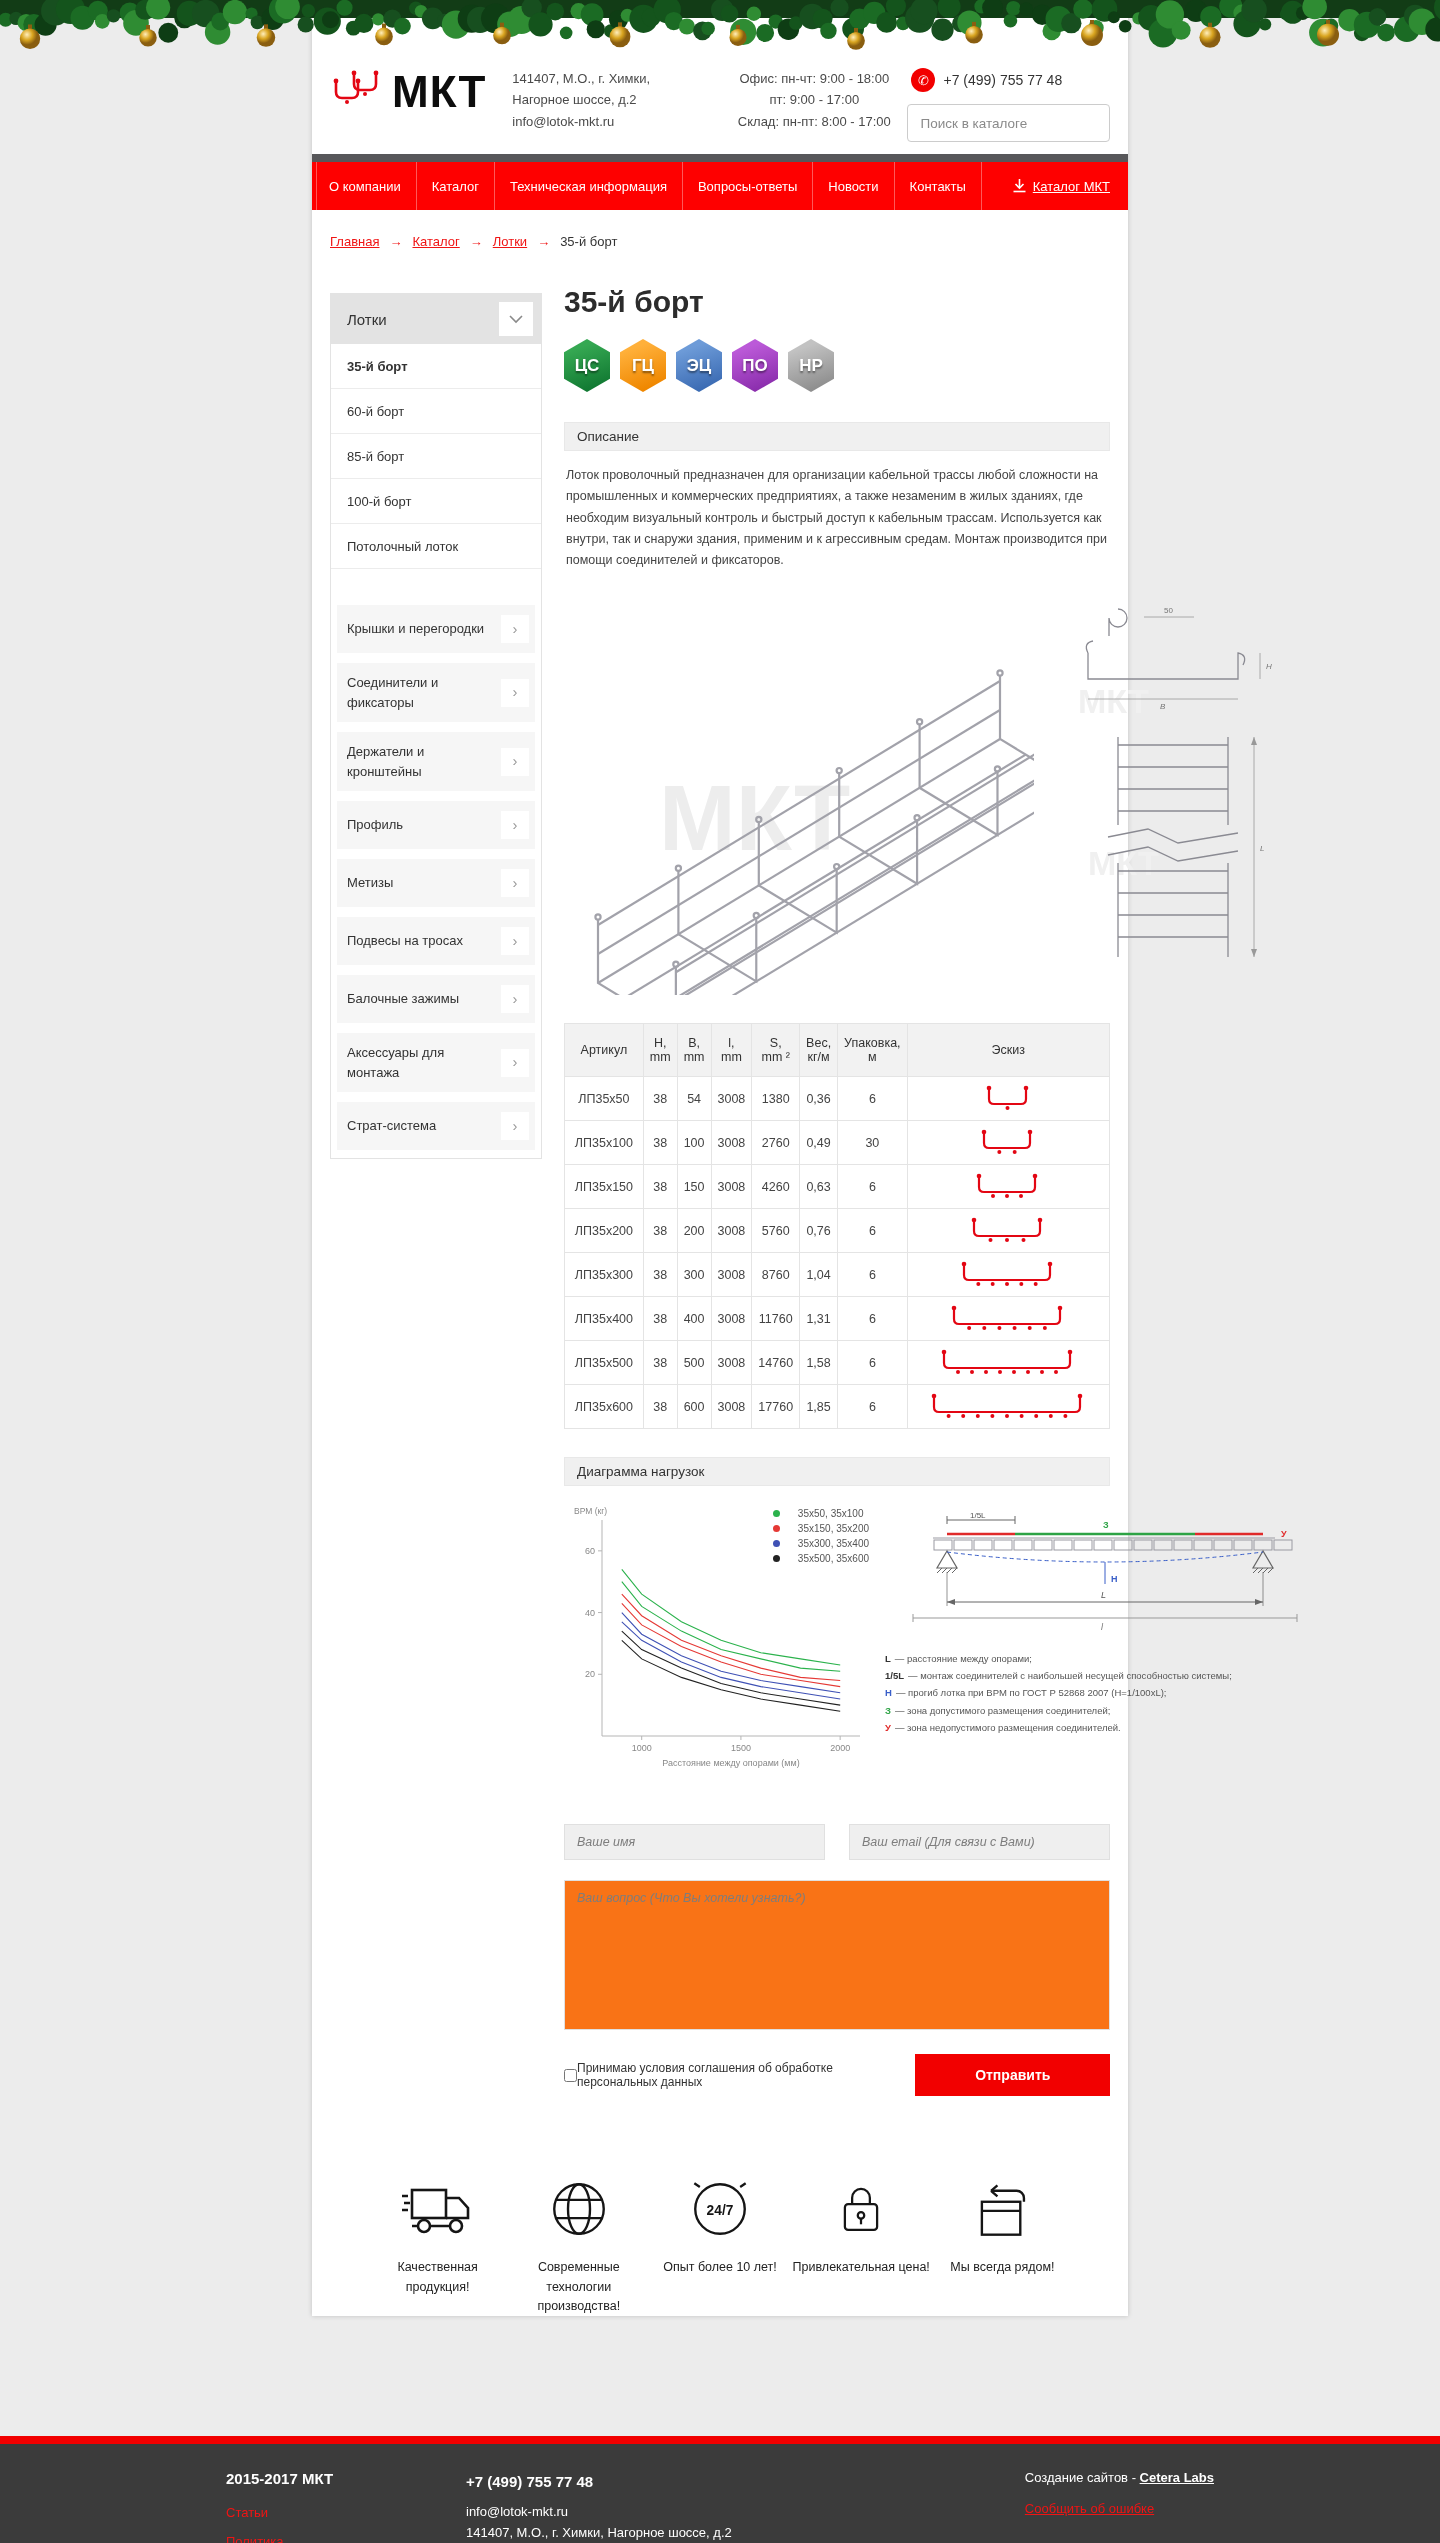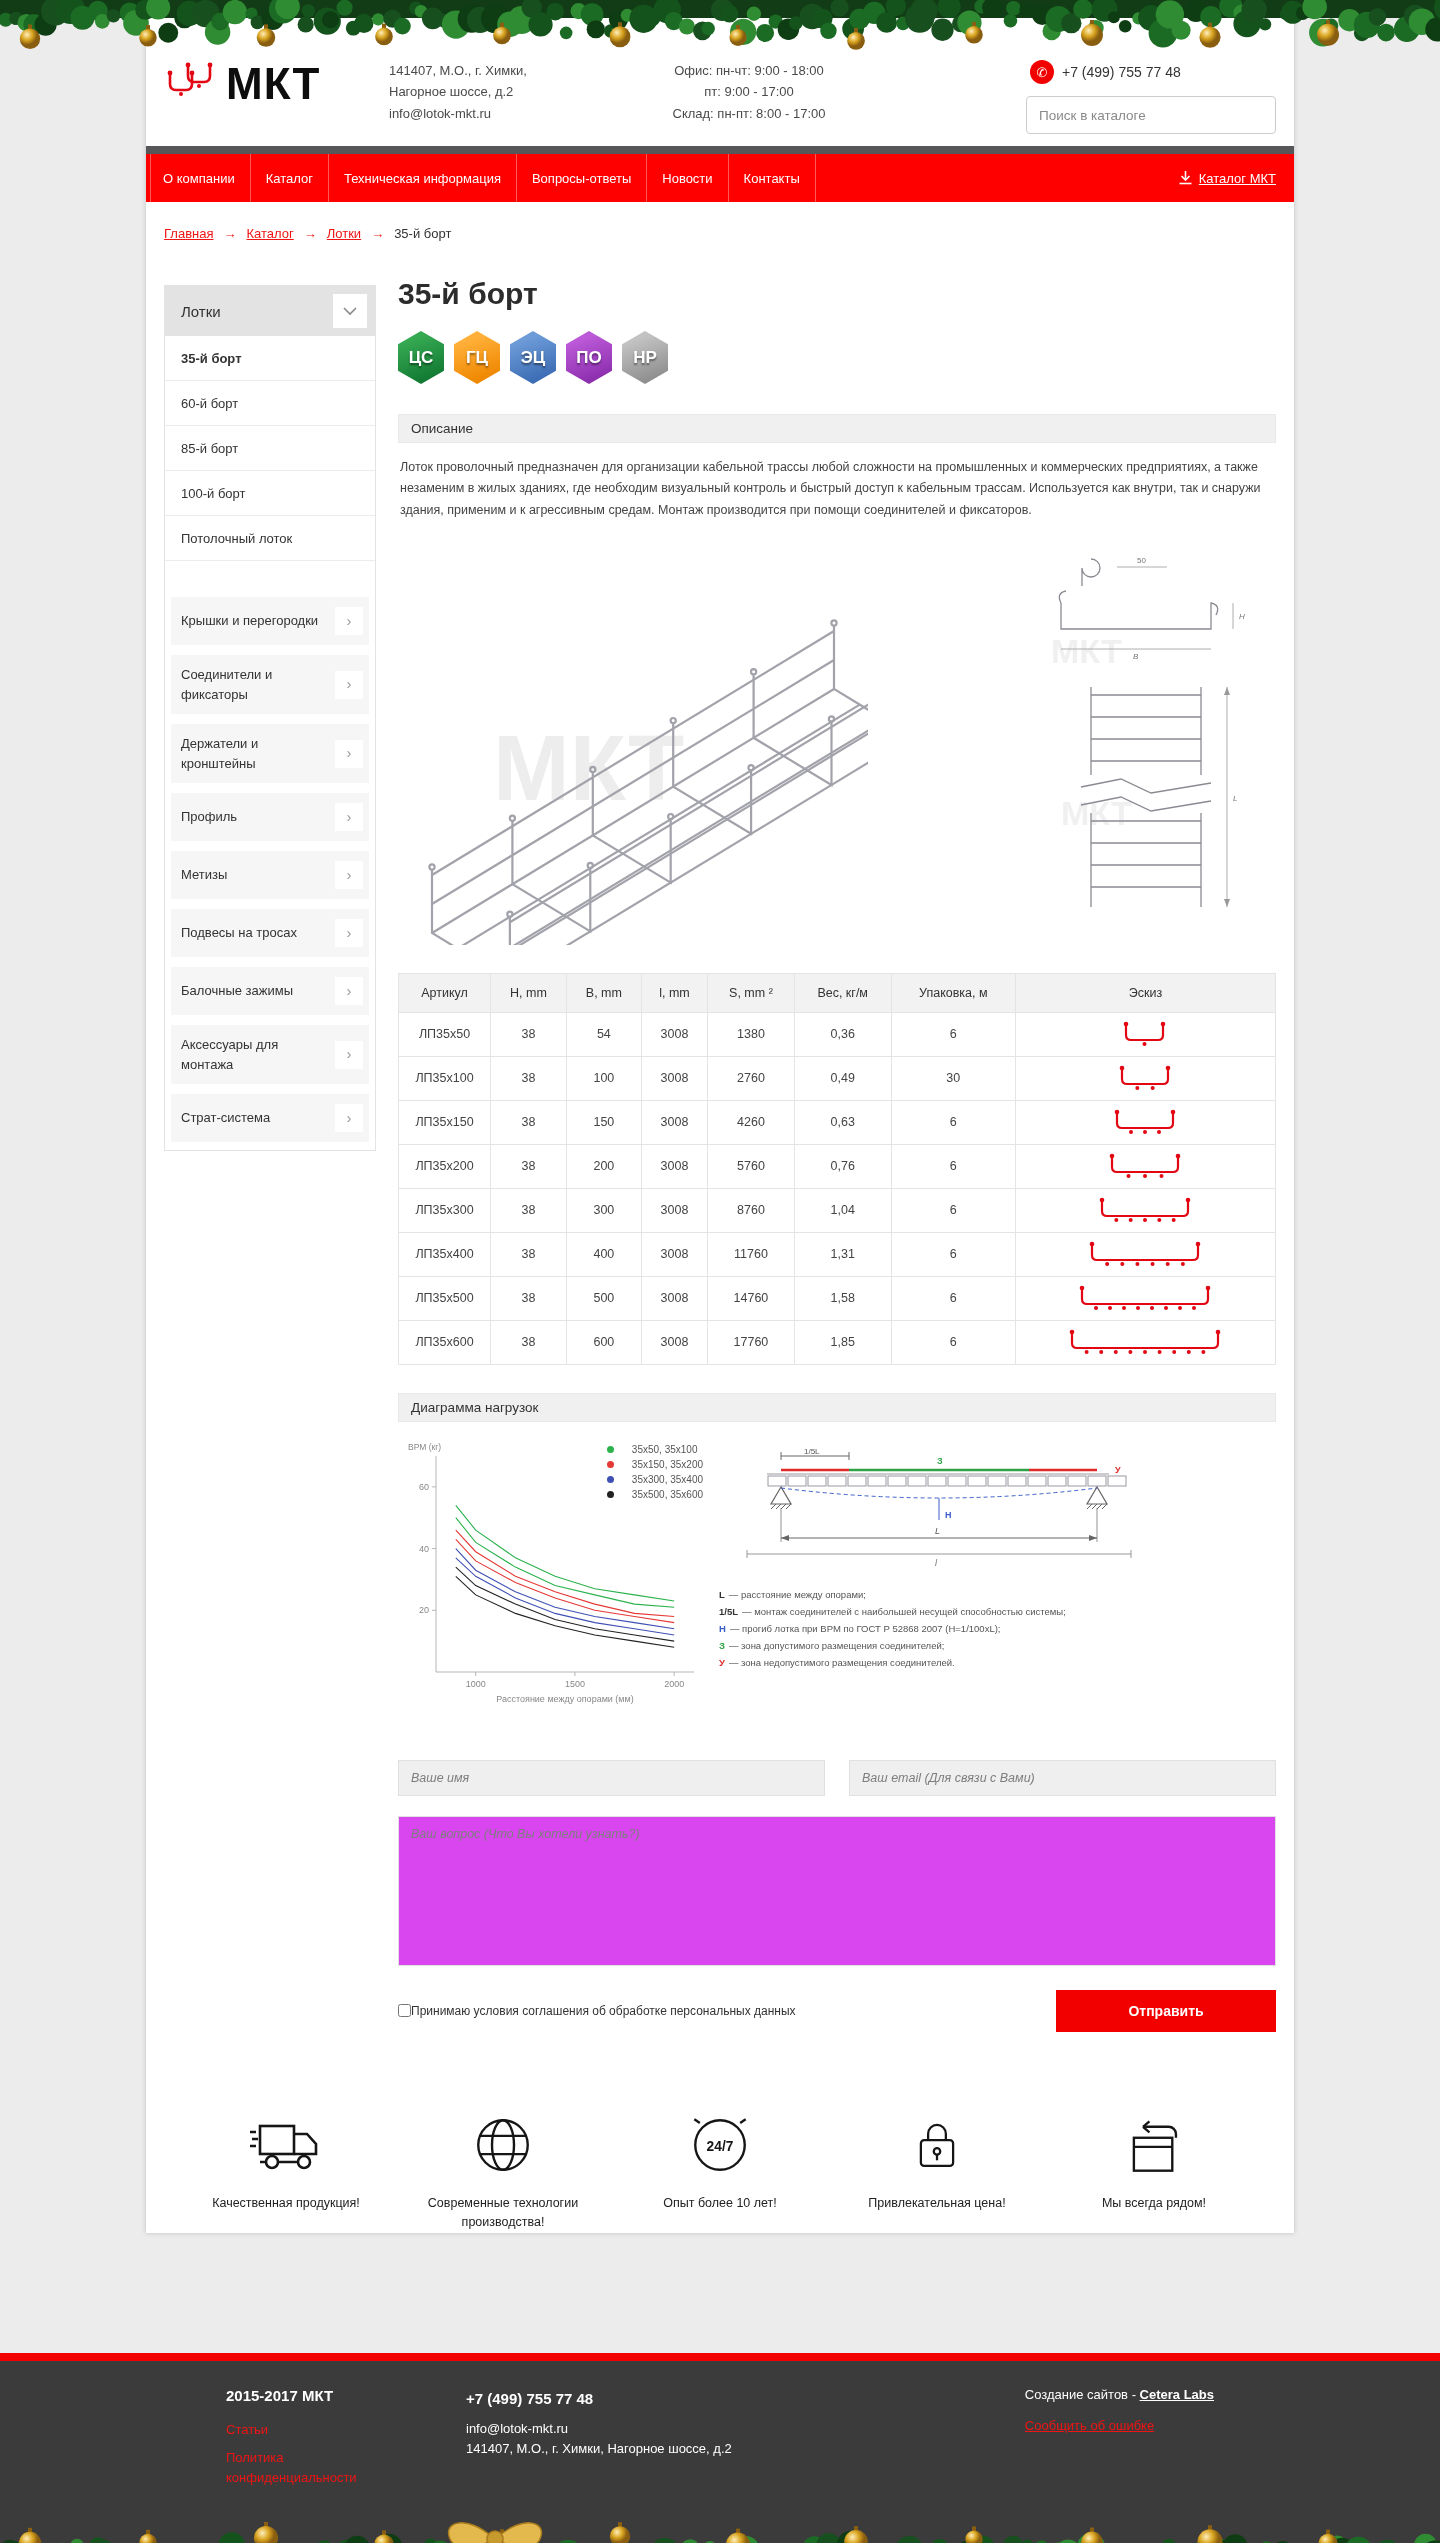--- a/index.html
+++ b/index.html
@@ -3,21 +3,21 @@
 <meta charset="utf-8">
 <style>
   * { box-sizing: border-box; margin:0; padding:0; }
   body { background:#ececec; font-family:"Liberation Sans", sans-serif; color:#333; min-width:1440px; position:relative; }
   a { text-decoration:none; cursor:pointer; }
 
   .garland { position:absolute; left:0; right:0; height:62px; pointer-events:none; z-index:20; }
   .garland-top { top:0; }
   .garland svg { width:100%; height:62px; display:block; }
 
-  .page { width:1148px; margin:0 auto; background:#fff; box-shadow:0 0 5px rgba(0,0,0,.18); position:relative; }
+  .page { width:816px; margin:8px auto; background:#fff; box-shadow:0 0 5px rgba(0,0,0,.18); position:relative; }
 
   
   header { display:flex; padding:60px 18px 12px; align-items:flex-start; }
   .logo { display:flex; align-items:center; gap:6px; width:225px; }
   .logo-text { font-size:44px; font-weight:800; color:#0d0d0d; letter-spacing:1px; line-height:1; }
   .addr { font-size:13px; color:#4a4a4a; line-height:1.65; width:190px; }
   .hours { font-size:13px; color:#4a4a4a; line-height:1.65; width:230px; text-align:center; margin-left:55px; }
   .contact { margin-left:auto; width:250px; }
   .phone-row { display:flex; align-items:center; gap:8px; font-size:14px; color:#333; padding-left:4px; }
   .phone-ico { width:24px; height:24px; border-radius:50%; background:#f20000; color:#fff; display:inline-flex; align-items:center; justify-content:center; font-size:13px; }
@@ -72,21 +72,21 @@
   .legend div { display:flex; align-items:center; gap:18px; font-size:10px; color:#555; margin-bottom:4px; }
   .legend i { width:7px; height:7px; border-radius:50%; display:inline-block; }
   .chart-right { flex:1; padding-top:6px; }
   .notes { margin-top:14px; }
   .notes div { font-size:9.5px; color:#555; line-height:1.8; }
   .notes b { font-weight:800; margin-right:4px; }
 
   .ask-form { margin-top:46px; }
   .form-row { display:flex; gap:24px; }
   .form-row input { flex:1; height:36px; background:#efefef; border:1px solid #e0e0e0; padding:0 12px; font-size:12.5px; font-style:italic; color:#333; font-family:"Liberation Sans",sans-serif; }
-  .ask-form textarea { width:100%; height:150px; margin-top:20px; background:#d946ef; border:1px solid #e0e0e0; padding:10px 12px; font-size:12.5px; font-style:italic; color:#333; font-family:"Liberation Sans",sans-serif; resize:none; }
+  .ask-form textarea { width:100%; height:150px; margin-top:20px; background:#f97316; border:1px solid #e0e0e0; padding:10px 12px; font-size:12.5px; font-style:italic; color:#333; font-family:"Liberation Sans",sans-serif; resize:none; }
   .ask-form ::placeholder { color:#7d7d7d; opacity:1; }
   .form-bottom { display:flex; justify-content:space-between; align-items:center; margin-top:20px; }
   .agree { display:flex; align-items:center; gap:0; font-size:12px; color:#333; cursor:pointer; }
   .agree input { width:13px; height:13px; }
   .submit-btn { width:220px; height:42px; background:#f20000; color:#fff; border:none; font-size:14px; font-weight:bold; cursor:pointer; font-family:"Liberation Sans",sans-serif; }
 
   .features { display:flex; justify-content:space-between; padding:60px 55px 0; margin-bottom:120px; }
   .feature { width:170px; text-align:center; }
   .feature .f-ico { height:76px; display:flex; align-items:flex-end; justify-content:center; }
   .feature .f-label { font-size:12.5px; color:#222; margin-top:16px; line-height:1.55; }

